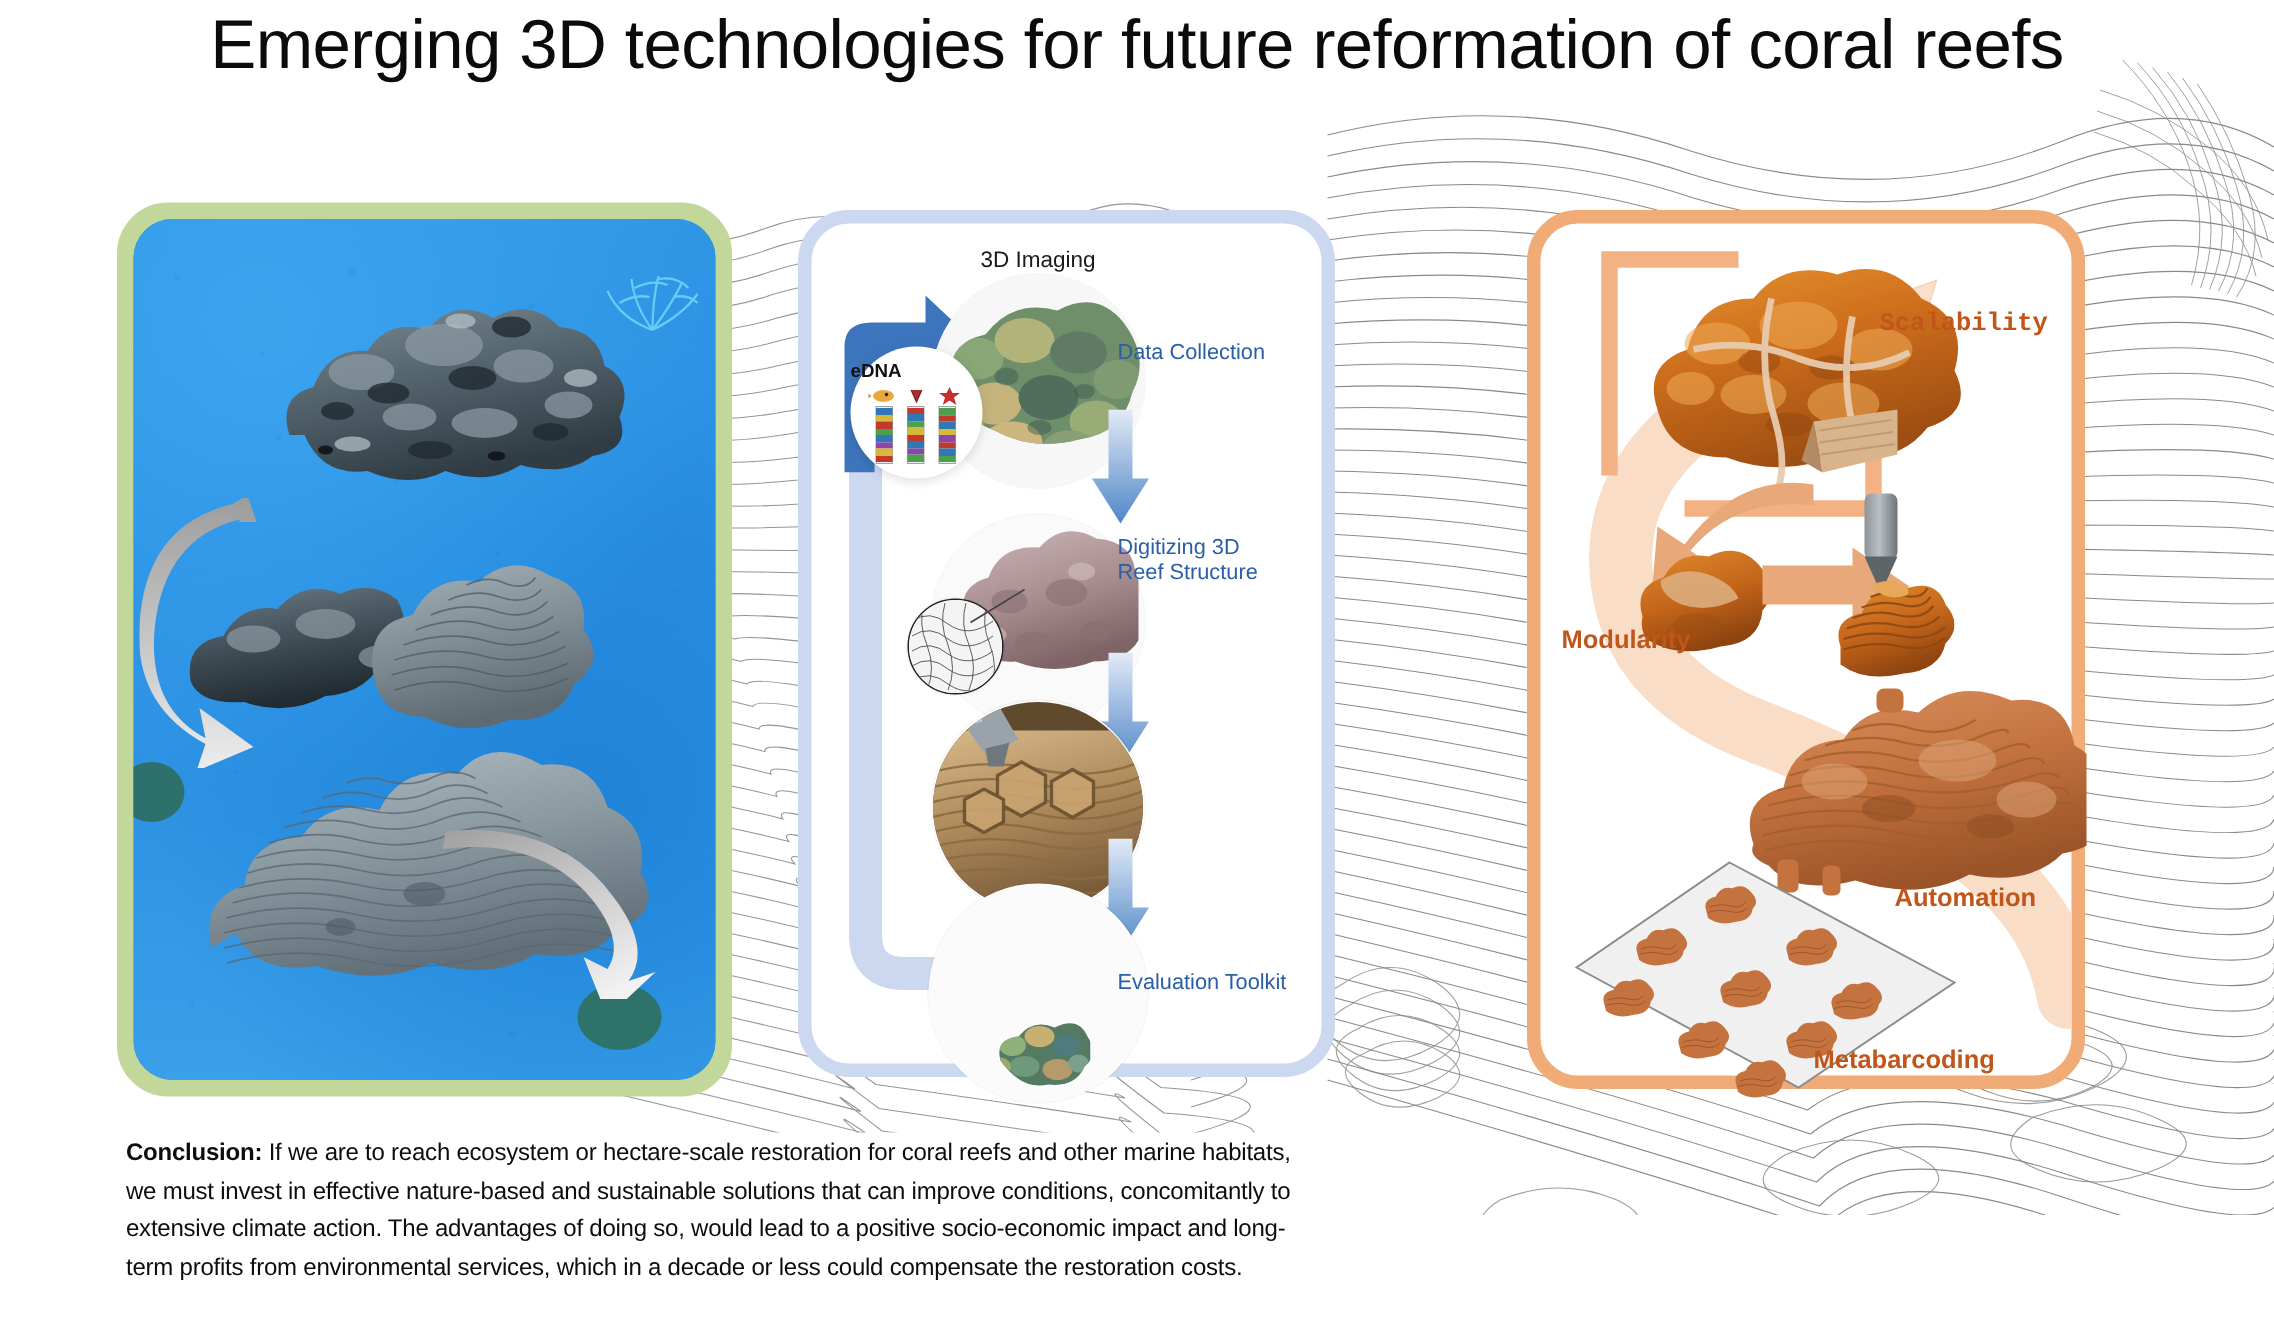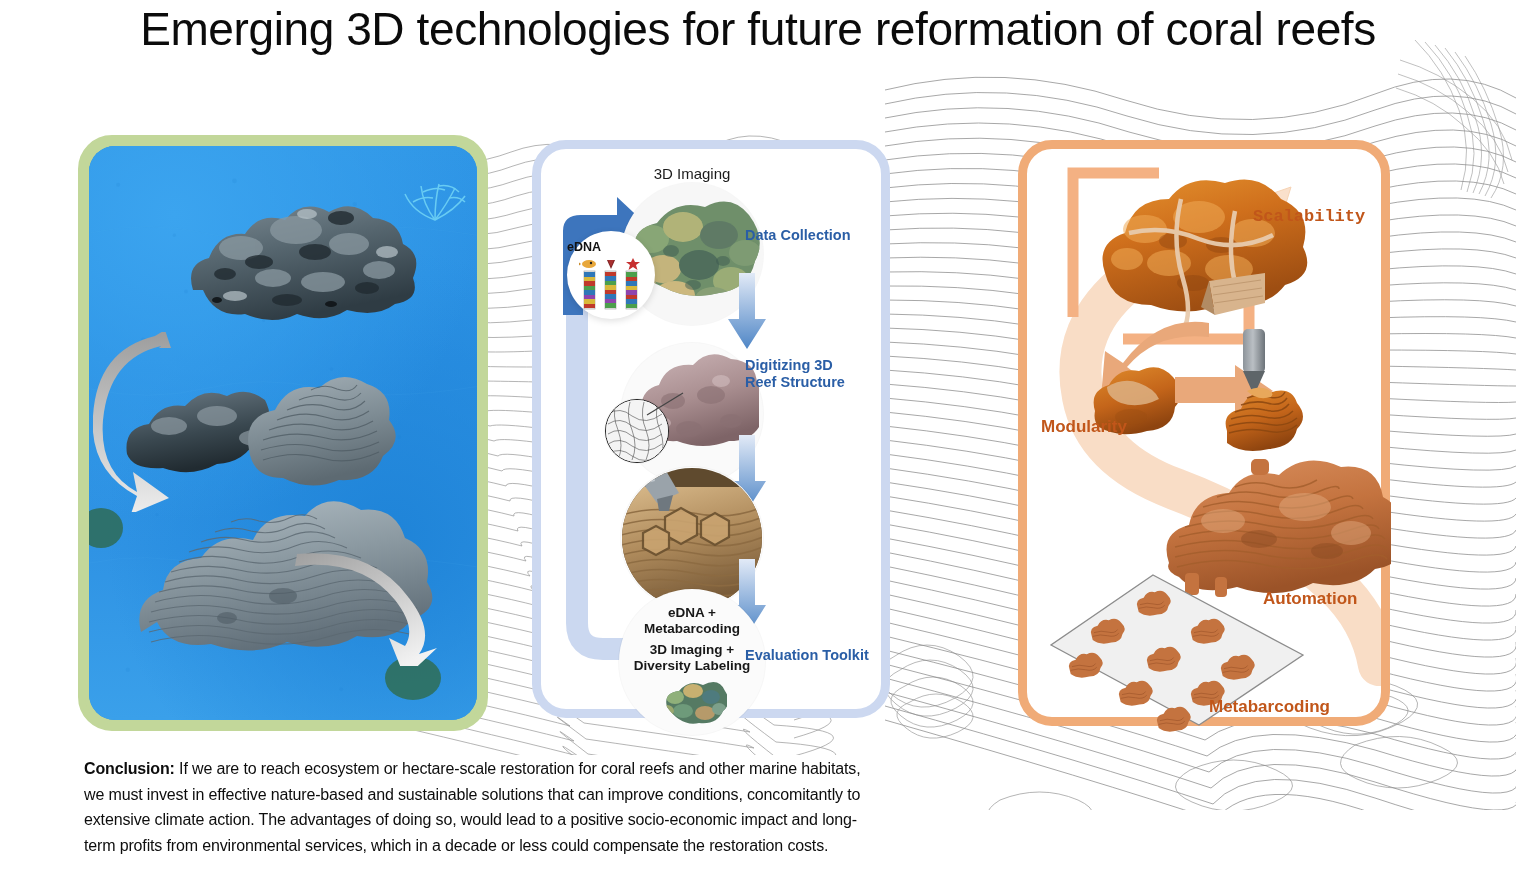--- a/index.html
+++ b/index.html
@@ -39,21 +39,21 @@
          linear-gradient(180deg,#2f96e6 0%, #2a8fe2 38%, #2f93e4 70%, #3aa0ea 100%);}
   .sea-noise{position:absolute;inset:0;opacity:.30;}
   .coral{position:absolute;}
   .coral svg{display:block;}
   .arrow-gray{position:absolute;}
 
   
   .flow-loop{position:absolute;left:0;top:0;width:100%;height:100%;pointer-events:none;}
   .node-circle{position:absolute;border-radius:50%;background:#fdfdfd;
                box-shadow:0 0 0 1px rgba(0,0,0,0.035);}
-  .node-label{position:absolute;color:#2a5ea6;font-weight:bold;font-size:14.5px;line-height:17px;}
+  .node-label{position:absolute;color:#2a5ea6;font-weight:normal;font-size:14.5px;line-height:17px;}
   .node-cap{position:absolute;font-size:15px;font-weight:500;color:#1b1b1b;text-align:center;}
   .node-cap.small{font-size:13.5px;font-weight:600;line-height:16px;color:#181818;}
   .ednabox{position:absolute;border-radius:50%;background:#fff;
            box-shadow:0 2px 7px rgba(0,0,0,.13);}
   .edna-title{position:absolute;width:100%;text-align:left;top:9px;
               font-size:12.5px;font-weight:700;color:#111;}
 
   
   .r-label{position:absolute;color:#c1561a;font-weight:bold;font-size:17px;white-space:nowrap;}
 
@@ -602,27 +602,20 @@
           <path d="M14 6 L30 2 L34 14 L18 18 Z" fill="#c3cad0"></path>
         </g>
       </svg>
     </div>
 
     <svg style="position:absolute;left:186px;top:410px;" width="40" height="78" viewBox="0 0 40 78" xmlns="http://www.w3.org/2000/svg">
       <path d="M12 0 L28 0 L28 46 L39 46 L20 76 L1 46 L12 46 Z" fill="url(#arrB)"></path>
     </svg>
 
     <div class="node-circle" style="left:78px;top:440px;width:146px;height:146px;background:#fbfbfb;"></div>
-    <div class="node-cap small" style="left:76px;top:456px;width:150px;">
-      <span>eDNA +</span><br>
-      <span>Metabarcoding</span>
-      <div style="height:5px"></div>
-      <span>3D Imaging +</span><br>
-      <span>Diversity Labeling</span>
-    </div>
     <svg style="position:absolute;left:120px;top:532px;" width="66" height="44" viewBox="0 0 66 44" xmlns="http://www.w3.org/2000/svg">
       <defs>
           <clipPath id="c4">
             <path d="M6 26 q-4 -14 12 -16 q10 -12 24 -6 q16 -8 22 6 q8 12 -2 20
         q-6 14 -24 12 q-18 4 -32 -16 Z"></path>
           </clipPath>
         </defs>
       <g clip-path="url(#c4)">
         <rect width="66" height="44" fill="#557a63"></rect>
         <ellipse cx="14" cy="16" rx="9" ry="7" fill="#8fb07a"></ellipse>

